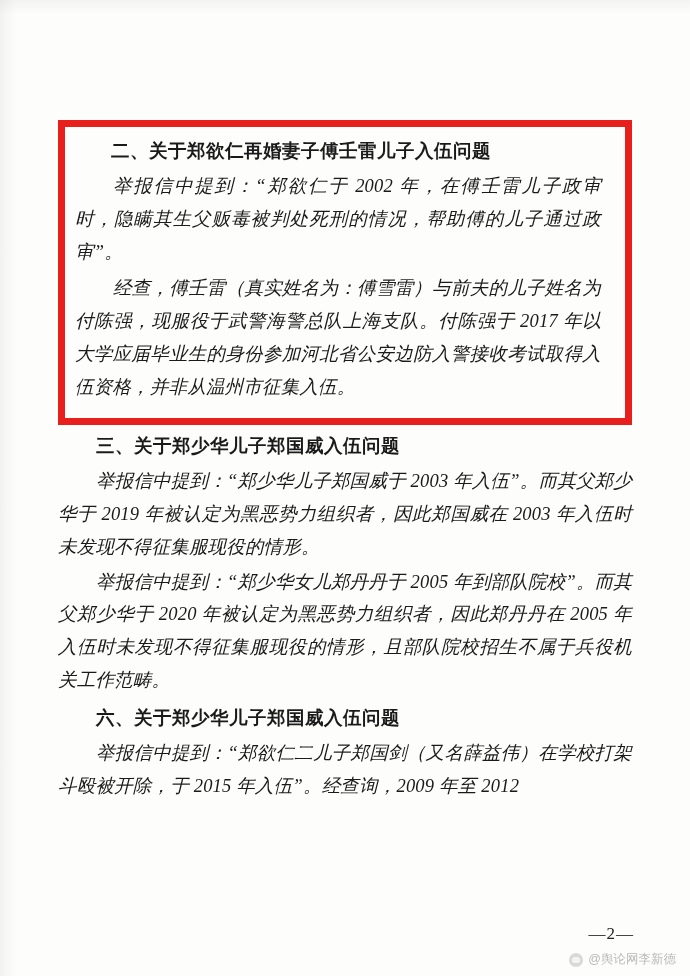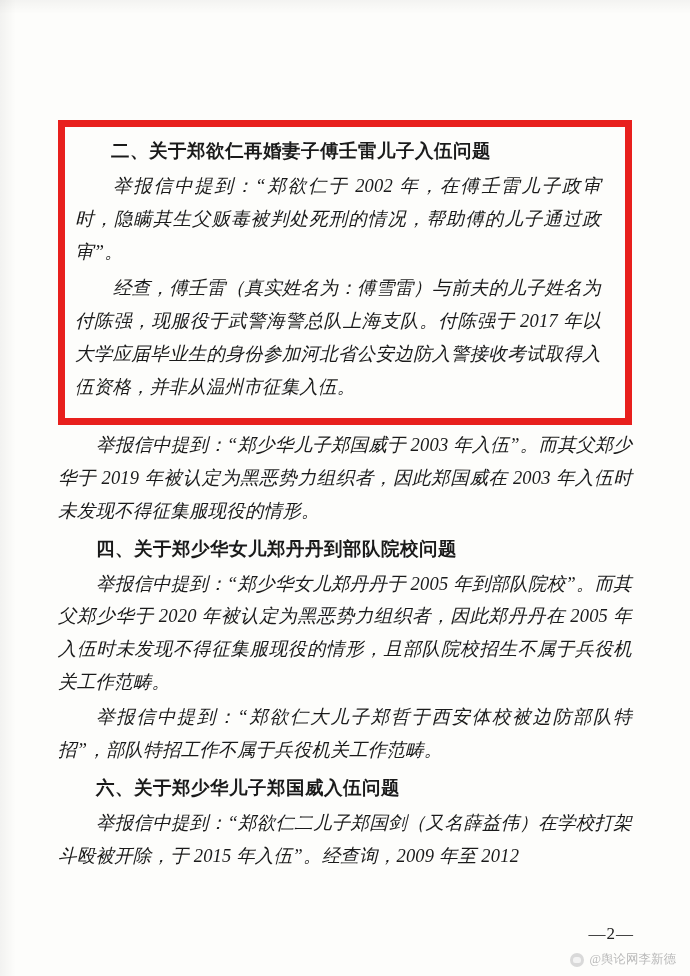--- a/index.html
+++ b/index.html
@@ -67,21 +67,21 @@
     letter-spacing: 1px;
     color: #222;
   }
   .watermark {
     position: absolute;
     right: 14px;
     bottom: 8px;
     display: flex;
     align-items: center;
     gap: 5px;
-    font-family: Liberation Serif, serif;
+    font-family: Liberation Sans, sans-serif;
     font-size: 12.5px;
     color: #b9b9b9;
   }
   .wm-logo {
     width: 14px;
     height: 14px;
     border-radius: 50%;
     background: #d9d9d9;
     position: relative;
     flex: none;
@@ -120,30 +120,29 @@
 
   <div class="content">
 
     <div class="highlight-box">
       <div class="section-heading">二、关于郑欲仁再婚妻子傅壬雷儿子入伍问题</div>
       <p class="para">举报信中提到：“郑欲仁于 2002 年，在傅壬雷儿子政审时，隐瞒其生父贩毒被判处死刑的情况，帮助傅的儿子通过政审”。</p>
       <p class="para">经查，傅壬雷（真实姓名为：傅雪雷）与前夫的儿子姓名为付陈强，现服役于武警海警总队上海支队。付陈强于 2017 年以大学应届毕业生的身份参加河北省公安边防入警接收考试取得入伍资格，并非从温州市征集入伍。</p>
     </div>
 
     <div>
+      <div class="section-heading">三、关于郑少华儿子郑国威入伍问题</div>
       <p class="para">举报信中提到：“郑少华儿子郑国威于 2003 年入伍”。而其父郑少华于 2019 年被认定为黑恶势力组织者，因此郑国威在 2003 年入伍时未发现不得征集服现役的情形。</p>
     </div>
 
     <div>
-      <div class="section-heading">四、关于郑少华女儿郑丹丹到部队院校问题</div>
       <p class="para">举报信中提到：“郑少华女儿郑丹丹于 2005 年到部队院校”。而其父郑少华于 2020 年被认定为黑恶势力组织者，因此郑丹丹在 2005 年入伍时未发现不得征集服现役的情形，且部队院校招生不属于兵役机关工作范畴。</p>
     </div>
 
     <div>
-      <p class="para">举报信中提到：“郑欲仁大儿子郑哲于西安体校被边防部队特招”，部队特招工作不属于兵役机关工作范畴。</p>
     </div>
 
     <div>
       <div class="section-heading">六、关于郑少华儿子郑国威入伍问题</div>
       <p class="para">举报信中提到：“郑欲仁二儿子郑国剑（又名薛益伟）在学校打架斗殴被开除，于 2015 年入伍”。经查询，2009 年至 2012</p>
     </div>
 
   </div>
 
   <div class="page-number">—2—</div>

